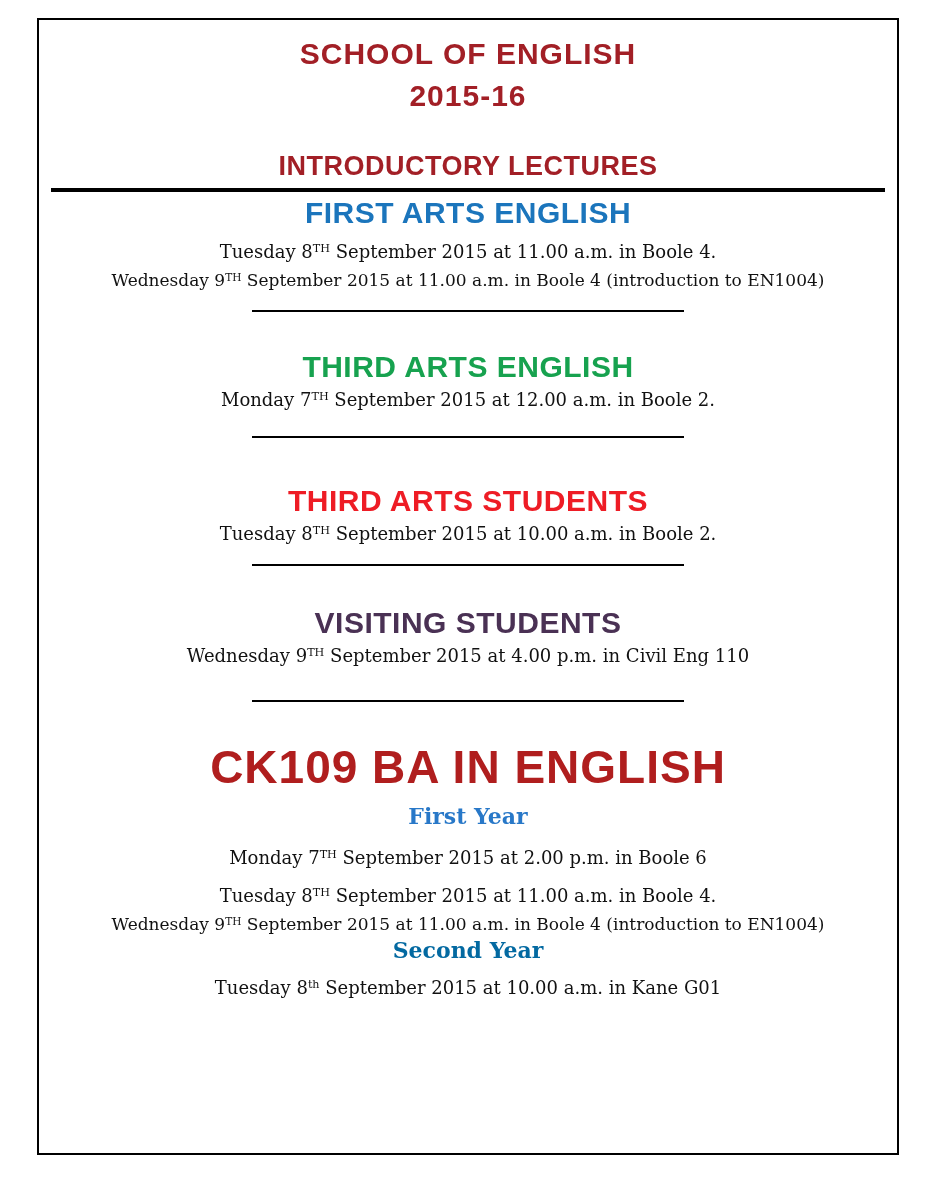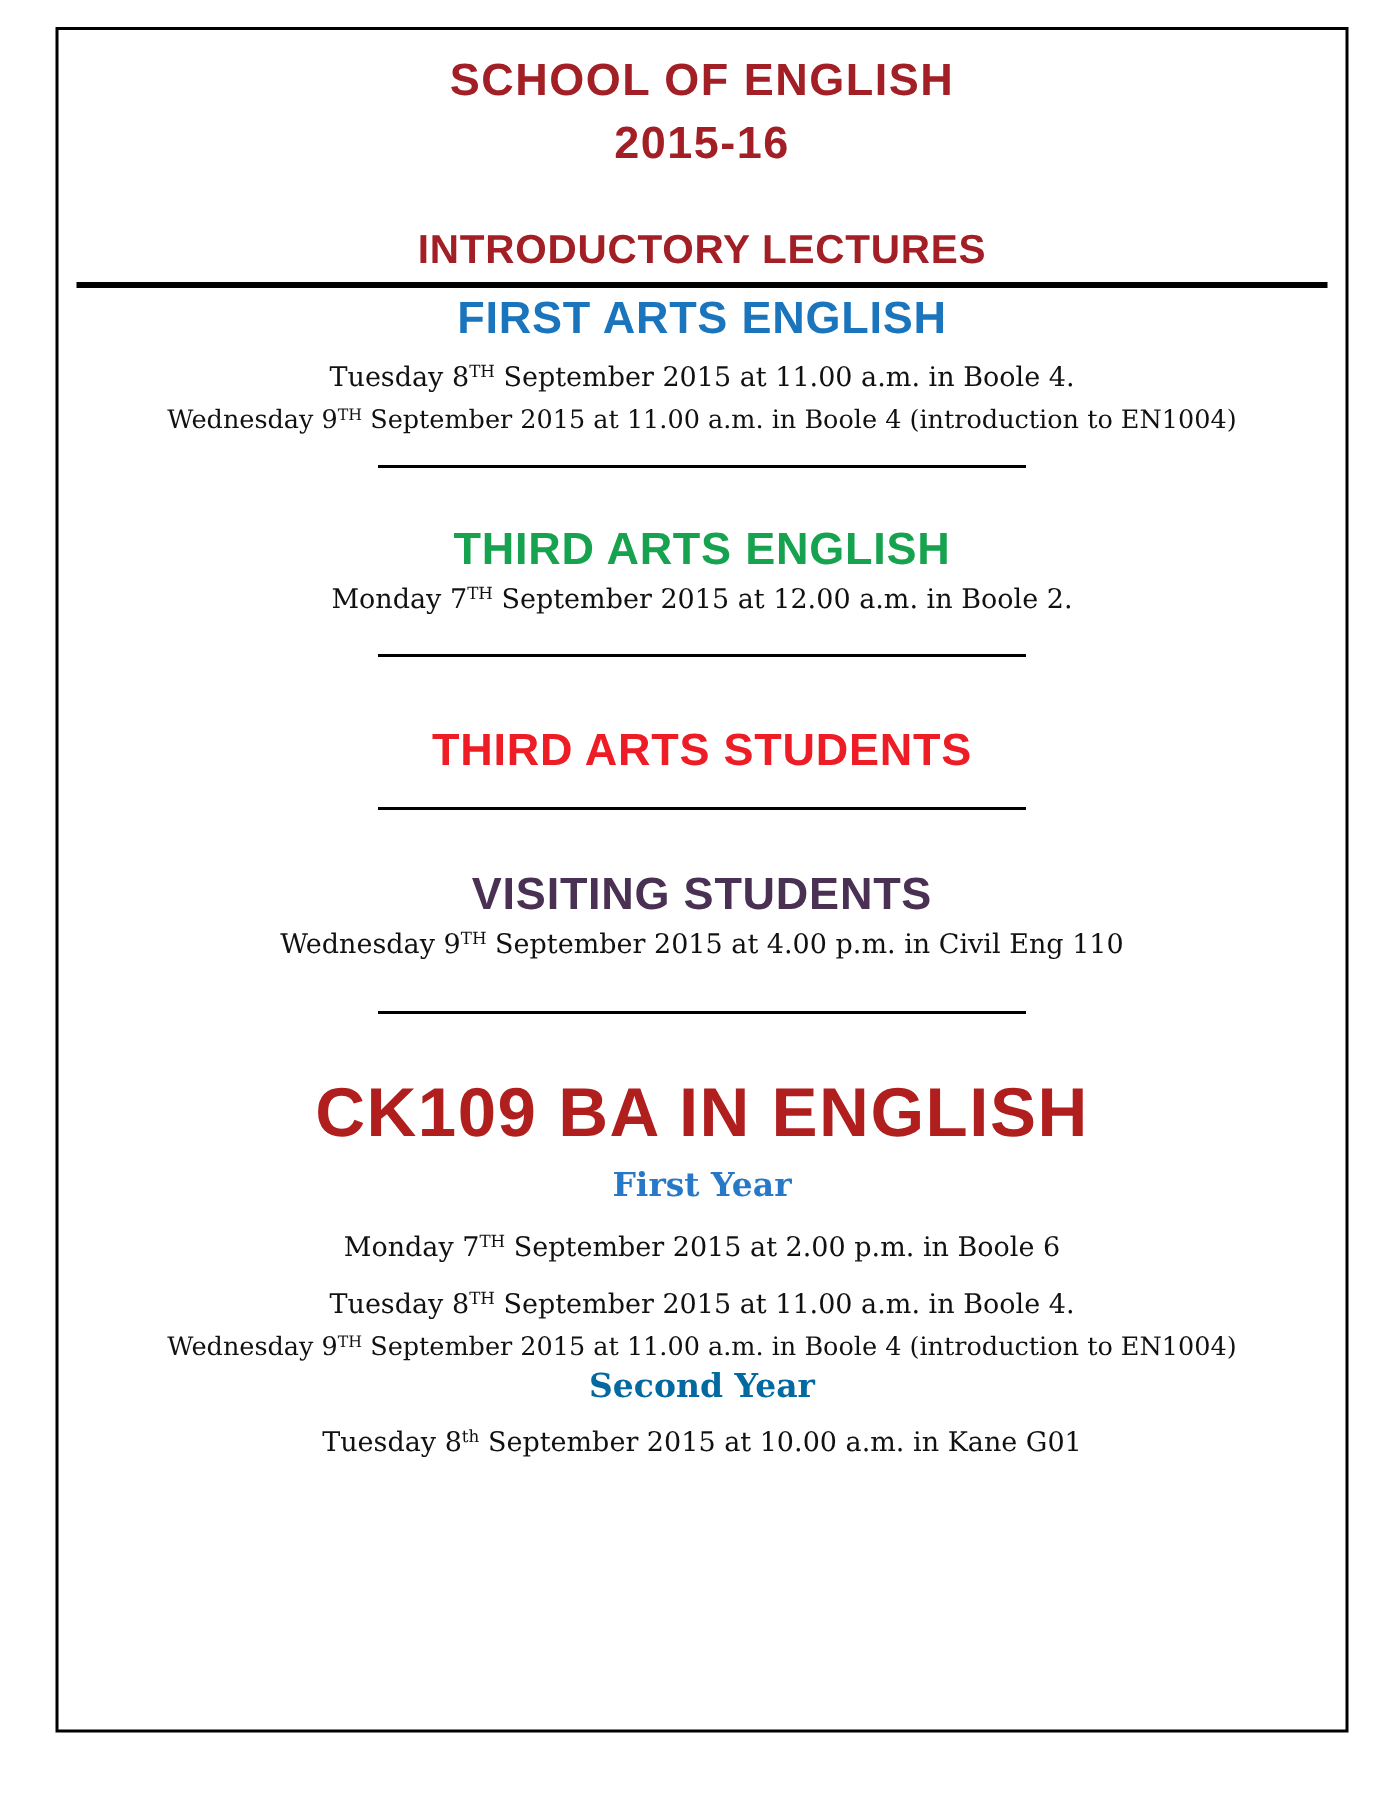--- a/index.html
+++ b/index.html
@@ -127,20 +127,21 @@
 
   <div>
     <h3 class="sec-heading h-green">THIRD ARTS ENGLISH</h3>
     <p class="lecture-line line-m1"><span>Monday 7</span><sup>TH</sup><span> September 2015 at 12.00 a.m. in Boole 2.</span></p>
   </div>
 
   <hr class="thin-rule rule-2">
 
   <div>
     <h3 class="sec-heading h-red">THIRD ARTS STUDENTS</h3>
+    <p class="lecture-line line-m1"><span>Tuesday 8</span><sup>TH</sup><span> September 2015 at 10.00 a.m. in Boole 2.</span></p>
   </div>
 
   <hr class="thin-rule rule-3">
 
   <div>
     <h3 class="sec-heading h-purple">VISITING STUDENTS</h3>
     <p class="lecture-line line-m1"><span>Wednesday 9</span><sup>TH</sup><span> September 2015 at 4.00 p.m. in Civil Eng 110</span></p>
   </div>
 
   <hr class="thin-rule rule-4">

